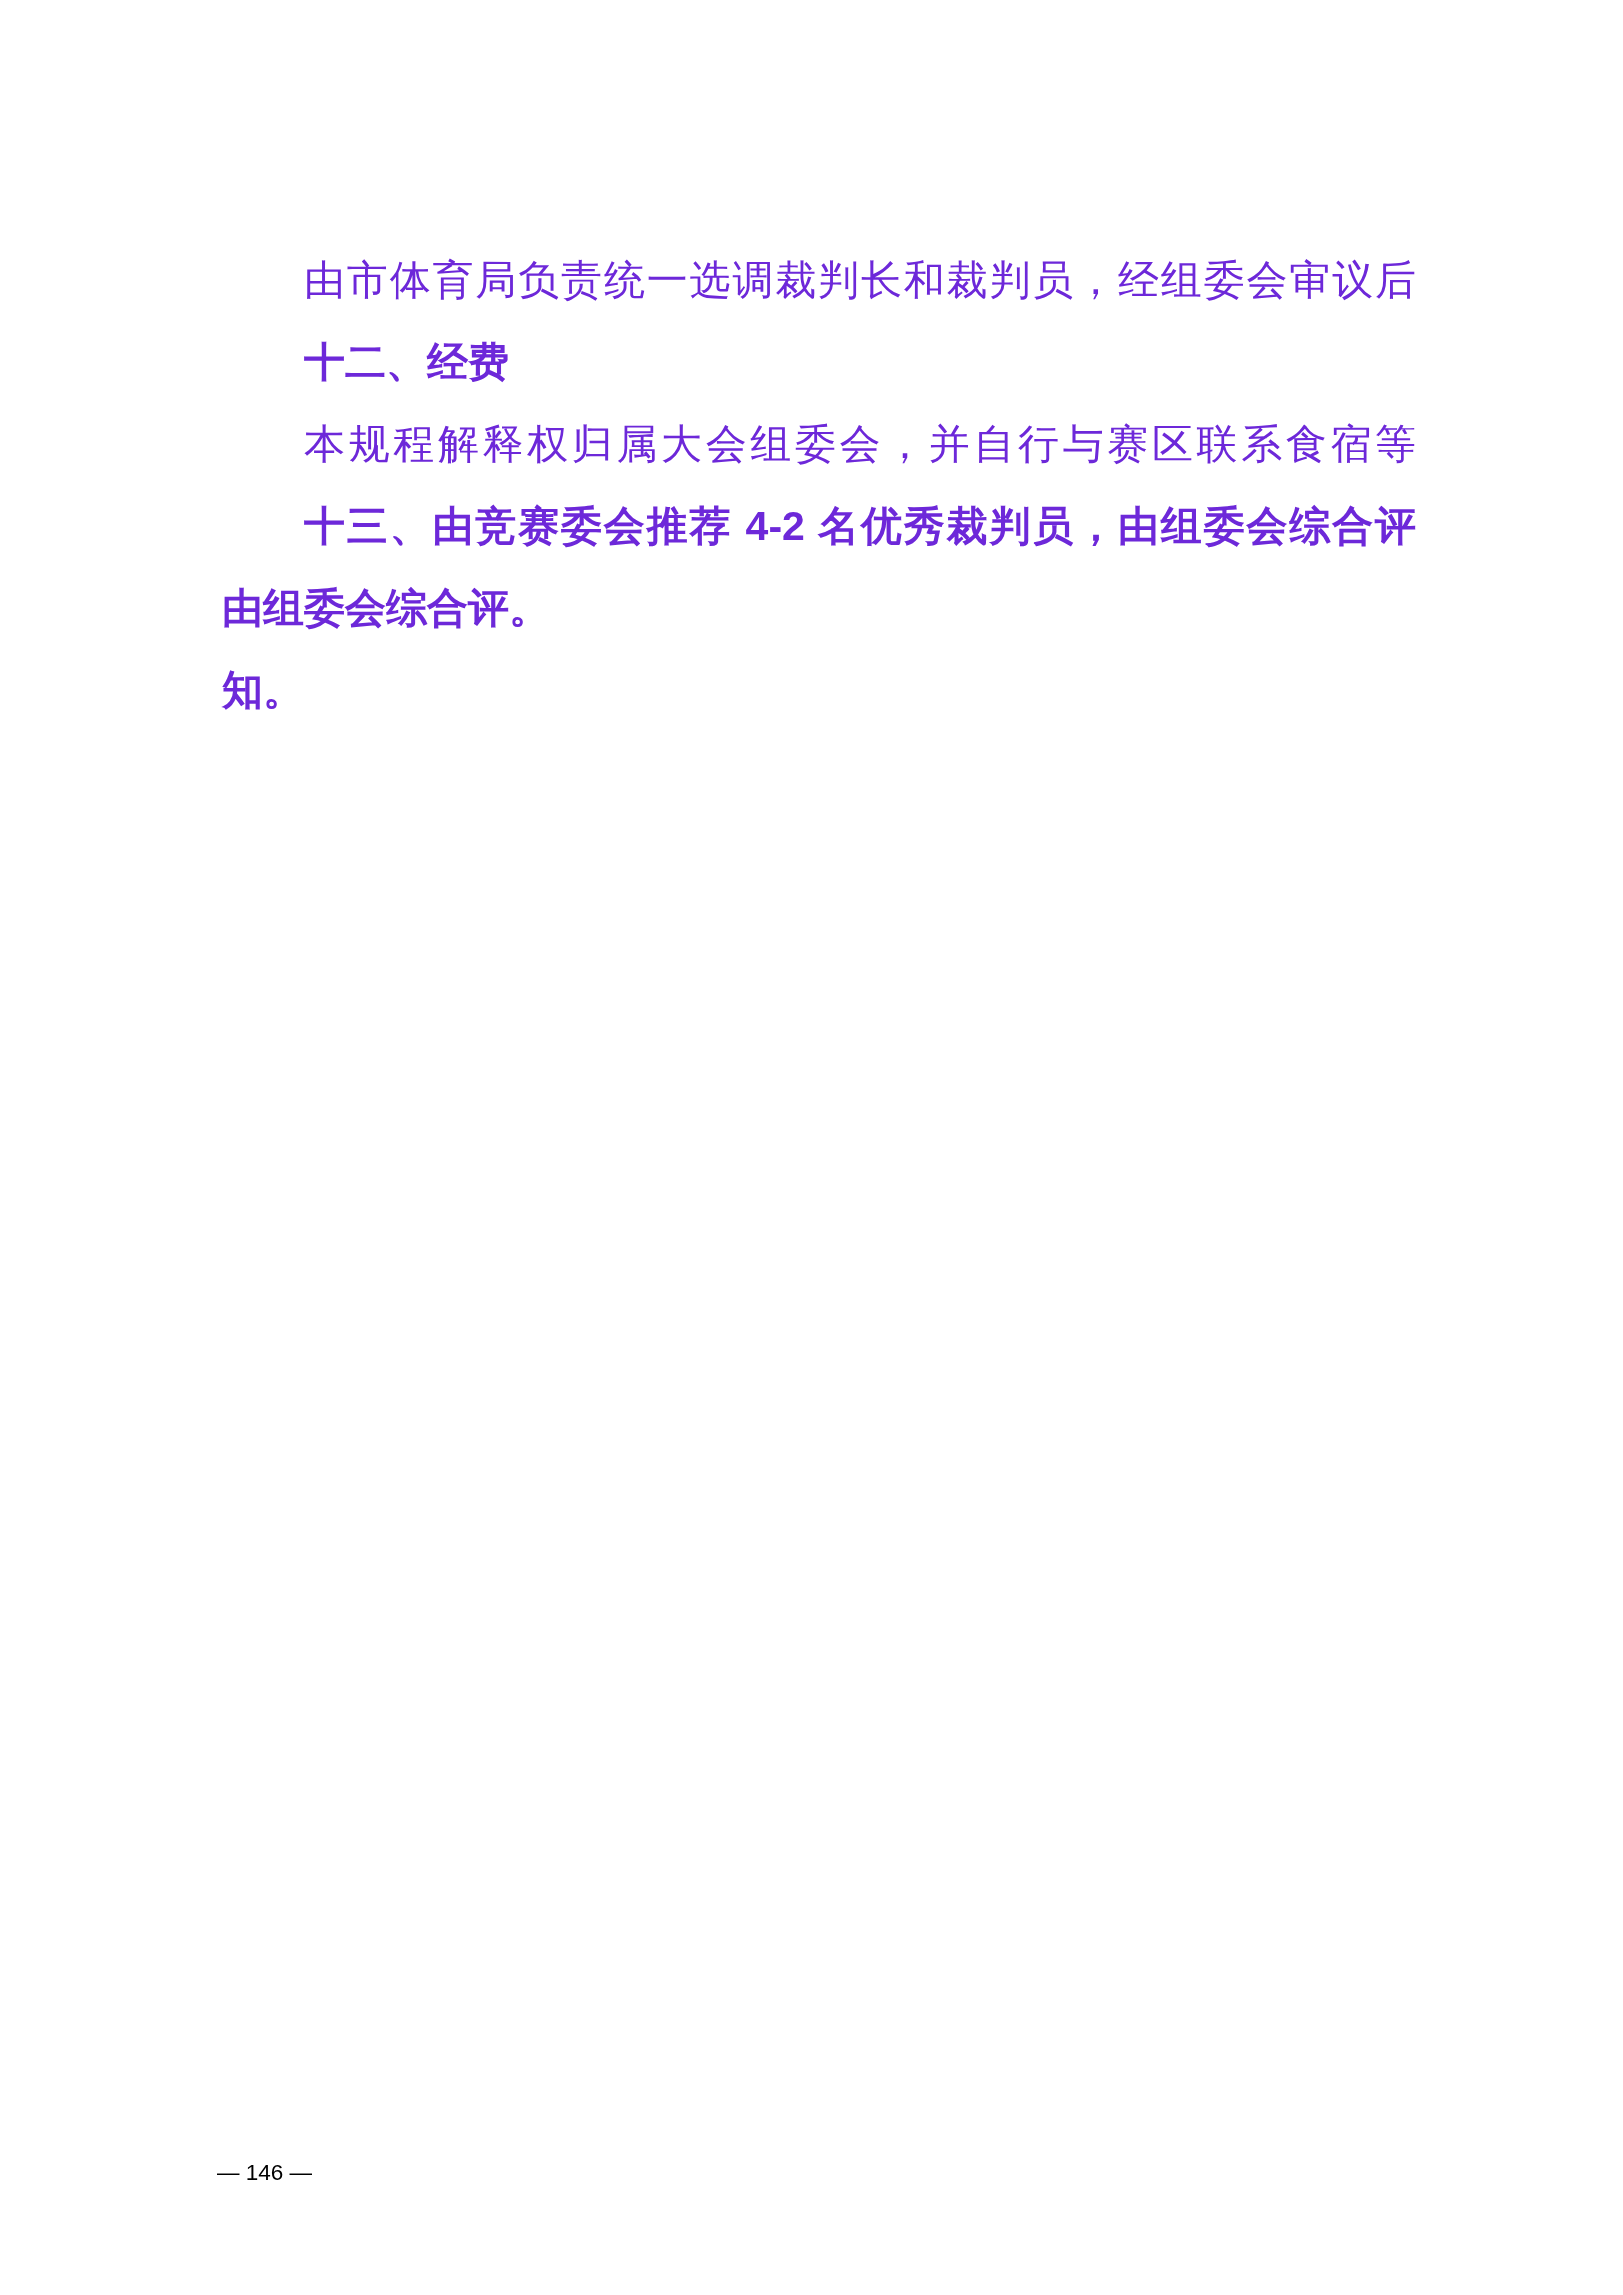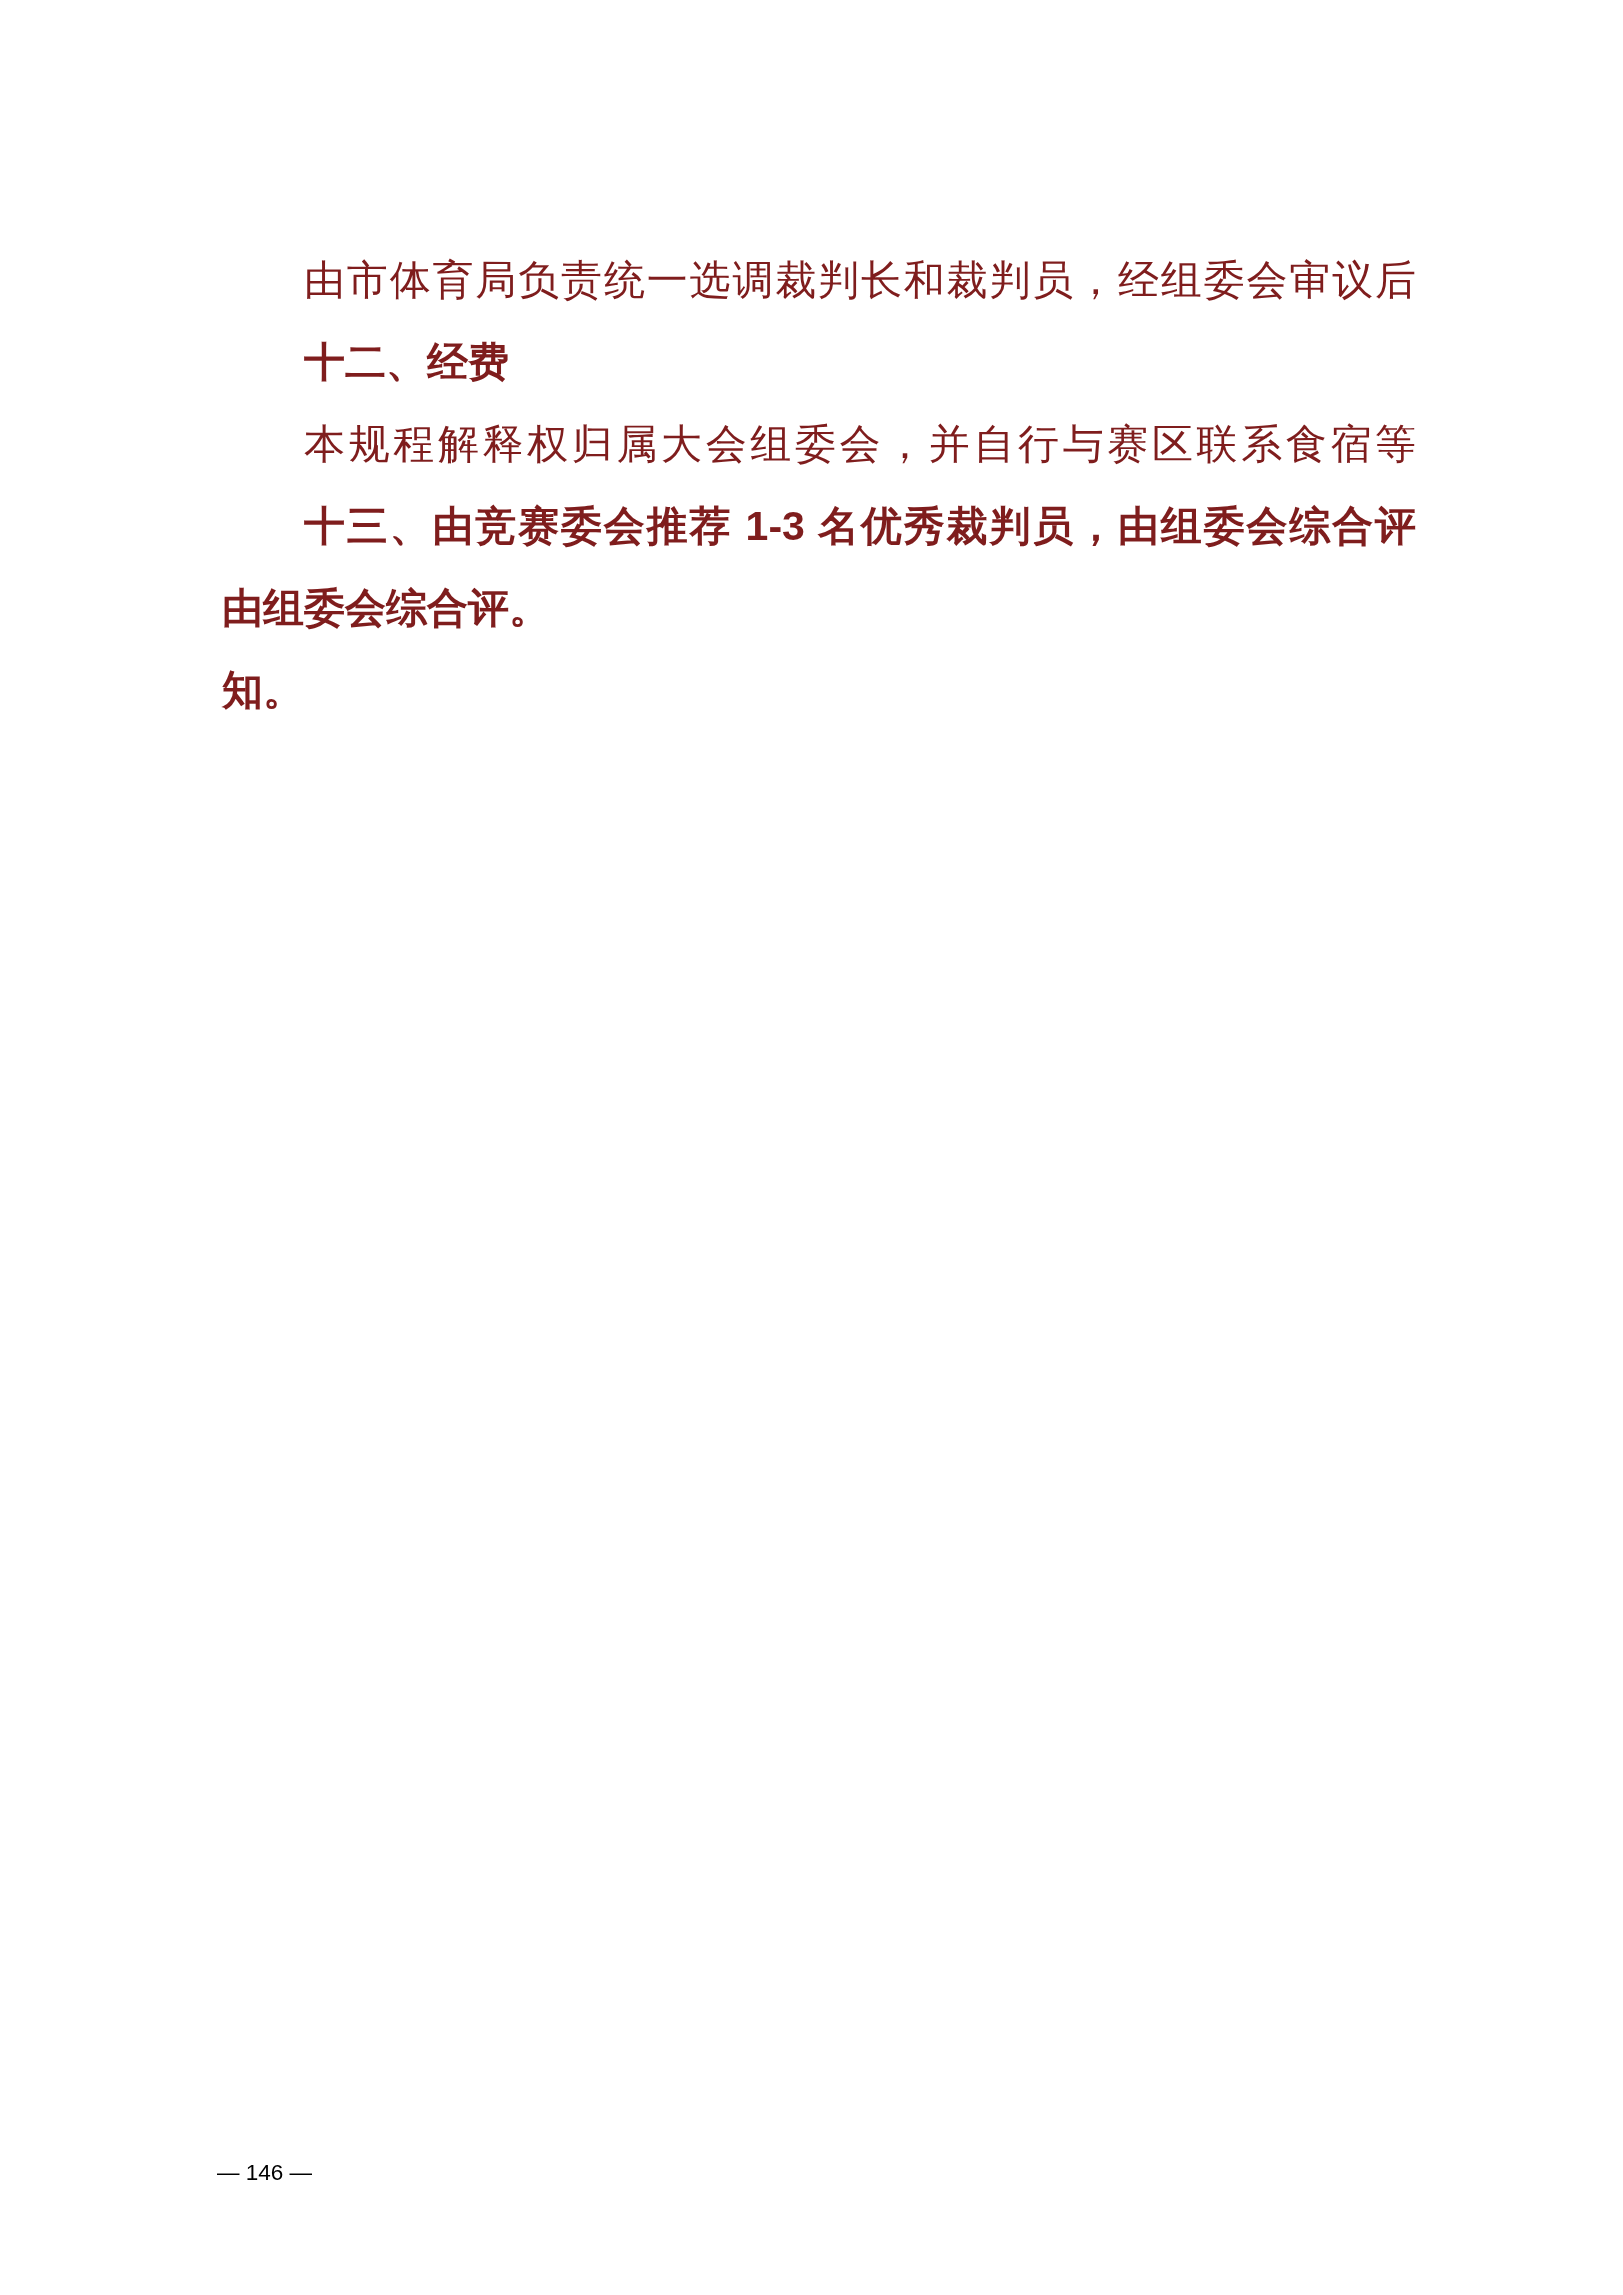--- a/index.html
+++ b/index.html
@@ -19,21 +19,21 @@
     left: 222px;
     top: 239px;
     width: 1194px;
   }
   .line {
     margin: 0;
     padding: 0;
     font-size: 41px;
     height: 82px;
     line-height: 82px;
-    color: #7f1d1d;
+    color: #6d28d9;
     letter-spacing: 0;
   }
   .body-font {
     font-family: "Liberation Serif", "DejaVu Serif", serif;
     font-weight: normal;
   }
   .bold-font {
     font-family: "Liberation Sans", "DejaVu Sans", sans-serif;
     font-weight: bold;
   }
@@ -63,21 +63,21 @@
   <main class="doc-body">
 
     <p class="line body-font indent fill">由市体育局负责统一选调裁判长和裁判员，经组委会审议后</p>
 
 
     <h2 class="line bold-font indent">十二、经费</h2>
 
     <p class="line body-font indent fill">本规程解释权归属大会组委会，并自行与赛区联系食宿等</p>
 
 
-    <p class="line bold-font indent fill">十三、由竞赛委会推荐 1-3 名优秀裁判员，由组委会综合评</p>
+    <p class="line bold-font indent fill">十三、由竞赛委会推荐 4-2 名优秀裁判员，由组委会综合评</p>
 
     <p class="line bold-font">由组委会综合评。</p>
 
 
     <p class="line bold-font">知。</p>
 
   </main>
 
   <footer class="page-footer">— 146 —</footer>
 </div>

